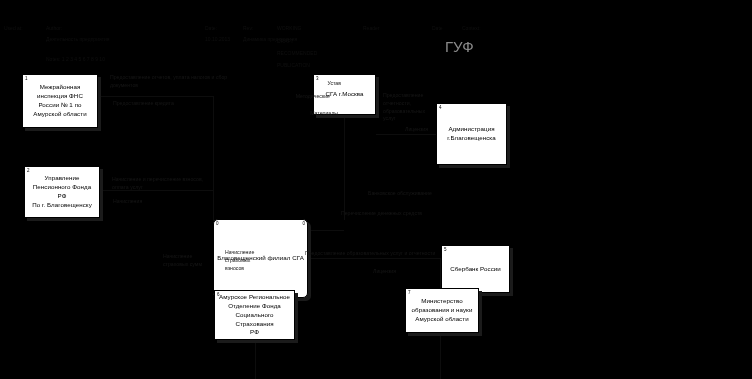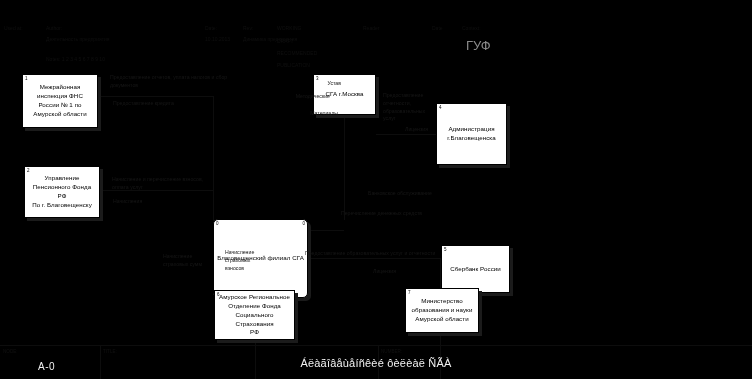--- a/index.html
+++ b/index.html
@@ -150,21 +150,21 @@
   <div class="hdr-label" style="left:277px; top:50px;">RECOMMENDED</div>
 
   <div class="hdr-label" style="left:277px; top:62px;">PUBLICATION</div>
 
   <div class="hdr-label" style="left:363px; top:25px;">Reader</div>
 
   <div class="hdr-label" style="left:432px; top:25px;">Date</div>
 
   <div class="hdr-label" style="left:462px; top:25px;">Context:</div>
 
-  <div style="position:absolute;left:466px;top:38px;font-size:13px;color:#8a8a8a;">ГУФ</div>
+  <div style="position:absolute;left:445px;top:38px;font-size:15px;color:#8a8a8a;">ГУФ</div>
 
   <div class="line h" style="left:98px;  top:96px;  width:115px;"></div>
   <div class="line v" style="left:213px; top:96px;  height:125px;"></div>
 
   <div class="line h" style="left:100px; top:190px; width:113px;"></div>
 
   <div class="line v" style="left:344px; top:115px; height:105px;"></div>
   <div class="line h" style="left:308px; top:230px; width:36px;"></div>
 
   <div class="line h" style="left:308px; top:258px; width:133px;"></div>
@@ -258,30 +258,14 @@
 страховых сумм</div>
 
   <div class="flow-label" style="left:225px; top:249px; width:48px;">Начисление
 страховых
 взносов</div>
 
   <div class="flow-label" style="left:305px; top:250px; width:190px;">Предоставление образовательных услуг и отчетности</div>
 
   <div class="flow-label" style="left:373px; top:268px; width:45px;">Лицензия</div>
 
-  <div class="footer">
-    <div class="vsep" style="left:100px;"></div>
-    <div class="vsep" style="left:378px;"></div>
-
-    <div class="cell-label" style="left:3px; top:4px;">NODE:</div>
-
-    <div class="node-value">A-0</div>
-
-    <div class="cell-label" style="left:103px; top:4px;">TITLE:</div>
-
-    <div class="title-value">Áëàãîâåùåíñêèé ôèëèàë ÑÃÀ</div>
-
-    <div class="cell-label" style="left:381px; top:4px;">NUMBER:</div>
-
-    <div class="number-value"></div>
-  </div>
 
 </div>
 
 </body></html>

